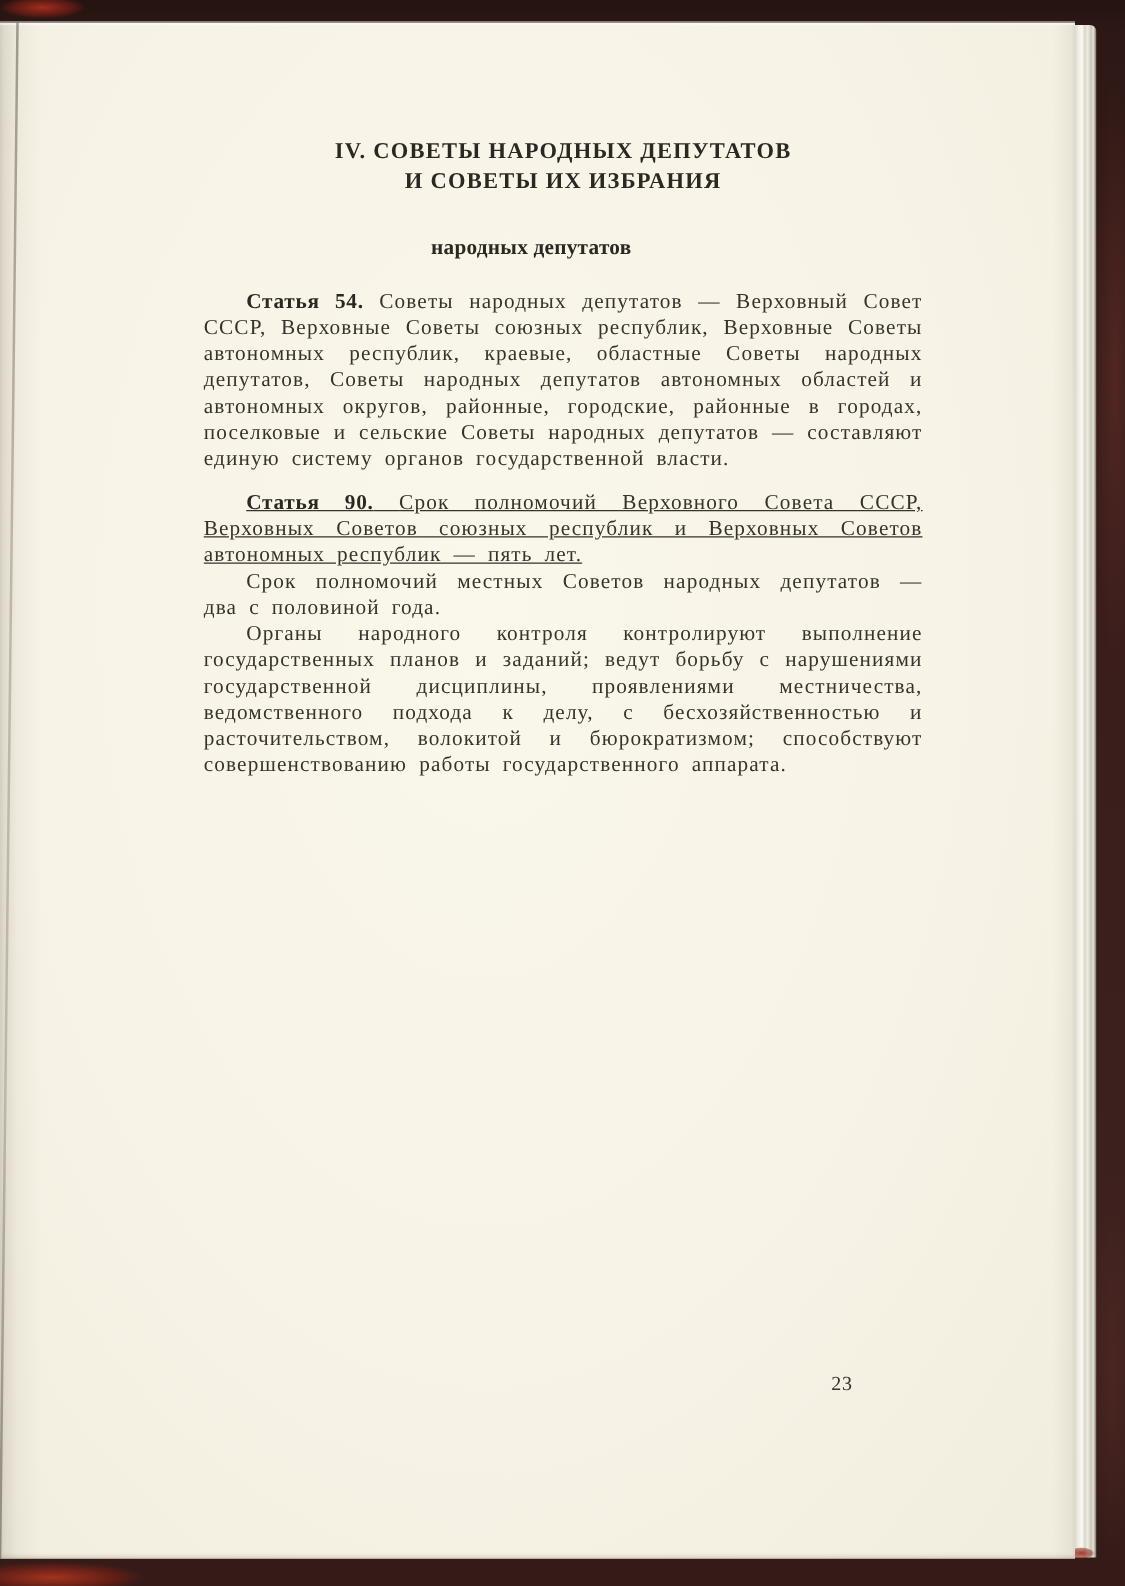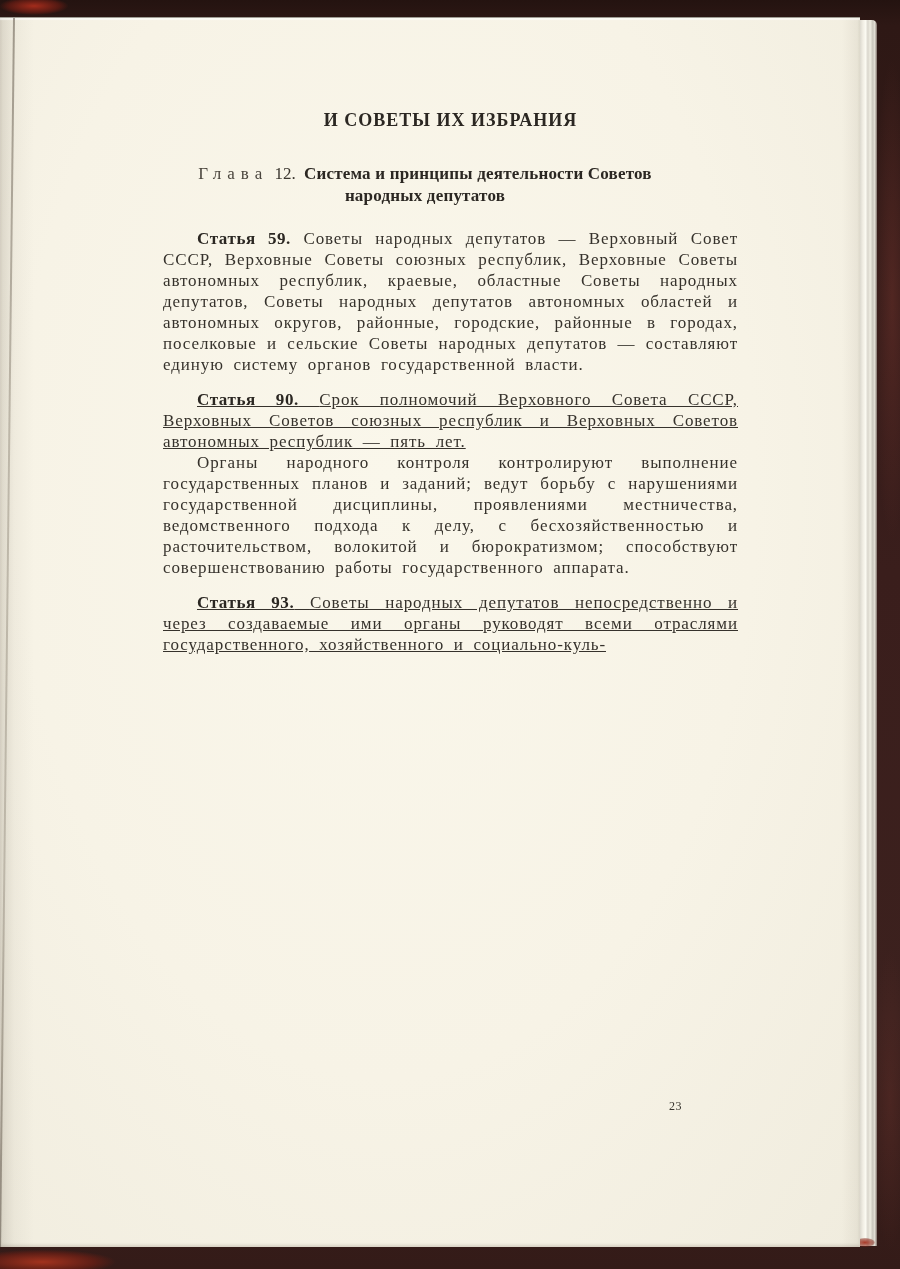--- a/index.html
+++ b/index.html
@@ -90,64 +90,57 @@
     word-spacing: 4.5px;
     hyphens: auto;
   }
   .art-start { margin-top: 14px; text-decoration: underline; }
   .art-first { margin-top: 21px; }
   .art-heading { font-weight: bold; color: #2b2722; letter-spacing: 0.6px; }
 
   .pageno {
     position: absolute; left: 163px; top: 1081px; width: 575px;
     text-align: right; padding-right: 56px; box-sizing: border-box;
-    font-size: 12px; color: #36322c; letter-spacing: 0.5px;
+    font-size: 16px; color: #36322c; letter-spacing: 0.5px;
   }
 </style>
 </head>
 <body>
 
 <div class="cover">
   <div class="stack"></div>
   <div class="stack-mark"></div>
 
   <div class="page">
     <div class="crease"></div>
 
     <div class="content">
 
       <div class="section-heading">
+        <div>IV. СОВЕТЫ НАРОДНЫХ ДЕПУТАТОВ</div>
         <div>И СОВЕТЫ ИХ ИЗБРАНИЯ</div>
       </div>
 
       <div class="chapter">
-        <div class="line1">
-          <span class="glava">Глава</span>
-          <span class="chnum">12.</span>
-          <b>Система и принципы деятельности Советов</b>
-        </div>
         <div class="line2">
           <b>народных депутатов</b>
         </div>
       </div>
 
       <p class="para art-first">
-        <span class="art-heading">Статья 59.</span>
+        <span class="art-heading">Статья 54.</span>
         <span>Советы народных депутатов — Верховный Совет СССР, Верховные Советы союзных республик, Верховные Советы автономных республик, краевые, областные Советы народных депутатов, Советы народных депутатов автономных областей и автономных округов, районные, городские, районные в городах, поселковые и сельские Советы народных депутатов — составляют единую систему органов государственной власти.</span>
       </p>
 
       <p class="para art-start">
         <span class="art-heading">Статья 90.</span>
         <span>Срок полномочий Верховного Совета СССР, Верховных Советов союзных республик и Верховных Советов автономных республик — пять лет.</span>
       </p>
+      <p class="para">Срок полномочий местных Советов народных депутатов — два с половиной года.</p>
 
 
       <p class="para">Органы народного контроля контролируют выполнение государственных планов и заданий; ведут борьбу с нарушениями государственной дисциплины, проявлениями местничества, ведомственного подхода к делу, с бесхозяйственностью и расточительством, волокитой и бюрократизмом; способствуют совершенствованию работы государственного аппарата.</p>
 
-      <p class="para art-start">
-        <span class="art-heading">Статья 93.</span>
-        <span>Советы народных депутатов непосредственно и через создаваемые ими органы руководят всеми отраслями государственного, хозяйственного и социально-куль-</span>
-      </p>
     </div>
 
     <div class="pageno">23</div>
   </div>
 </div>
 
 </body></html>

